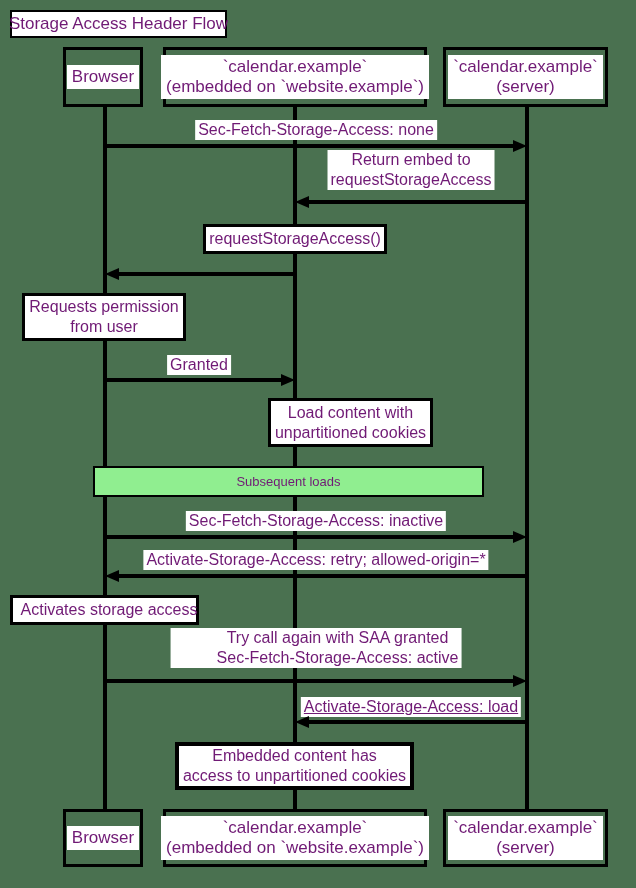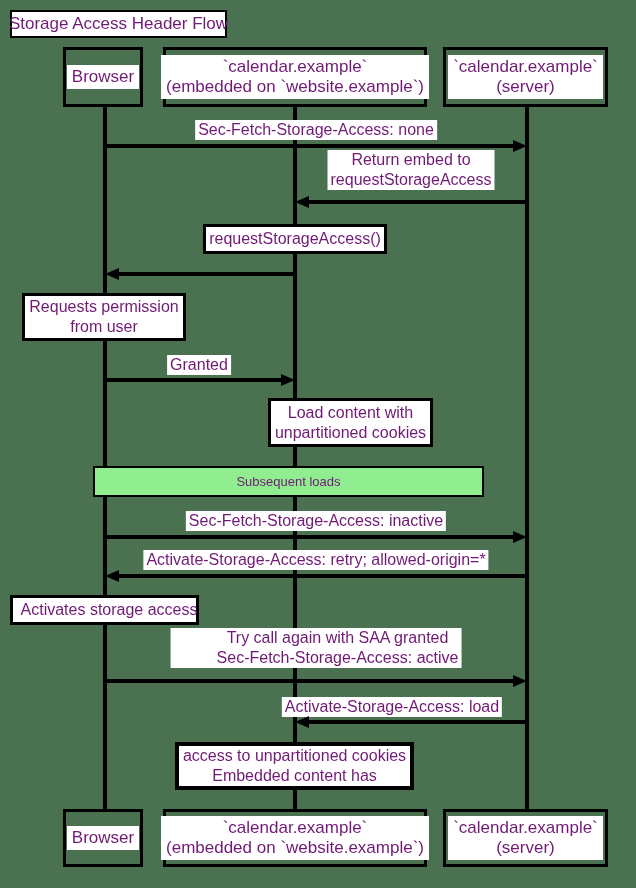--- a/index.html
+++ b/index.html
@@ -136,29 +136,29 @@
     <span>Activates storage access</span>
   </div>
 
   <div class="msglabel" style="left:316px; top:628px;padding-left:46px;">
     <span>Try call again with SAA granted</span><br>
     <span>Sec-Fetch-Storage-Access: active</span>
   </div>
   <div class="msgline" style="left:105px; top:679px; width:410px;"></div>
   <div class="ah r" style="left:513px; top:675px;"></div>
 
-  <div class="msglabel" style="left:392px; top:697px;">
+  <div class="msglabel" style="left:411px; top:697px;text-decoration:underline;">
     <span>Activate-Storage-Access: load</span>
   </div>
   <div class="msgline" style="left:307px; top:720px; width:220px;"></div>
   <div class="ah l" style="left:295px; top:716px;"></div>
 
   <div class="note thick" style="left:175px; top:742px; width:239px; height:48px;">
+    <span>Embedded content has</span>
     <span>access to unpartitioned cookies</span>
-    <span>Embedded content has</span>
   </div>
 
   <div class="pbox" style="left:63px; top:809px; height:58px; width:80px;">
     <div class="plabel">
       <span>Browser</span>
     </div>
   </div>
   <div class="pbox" style="left:163px; top:809px; height:58px; width:264px;">
     <div class="plabel">
       <span>`calendar.example`</span><br>

